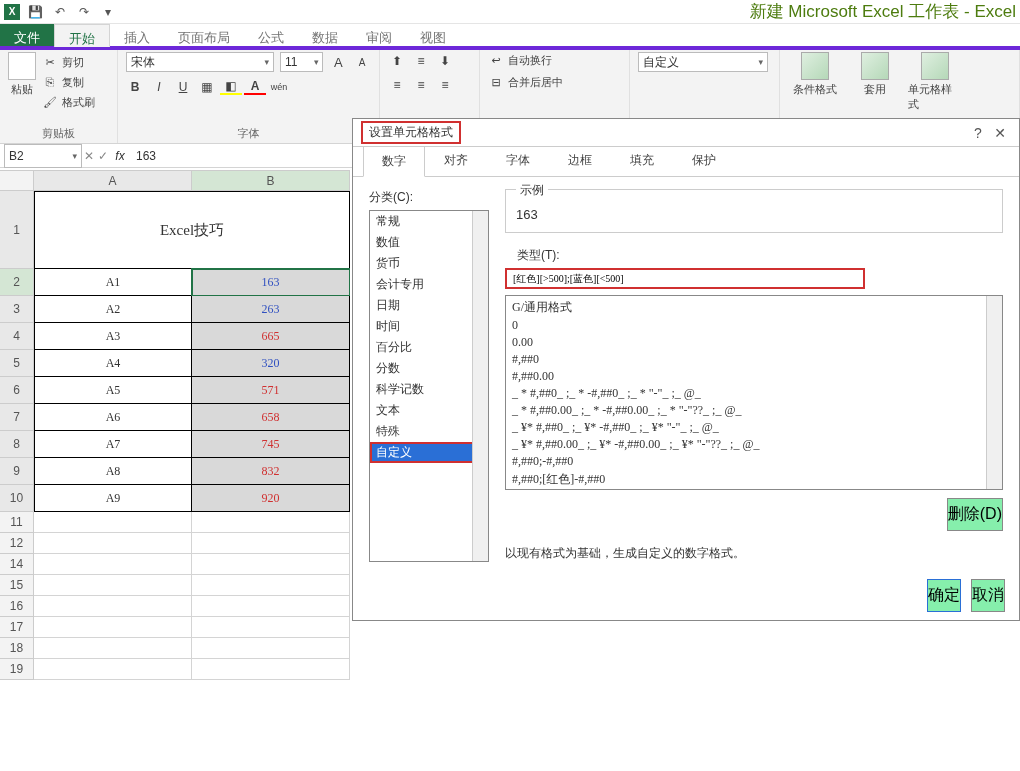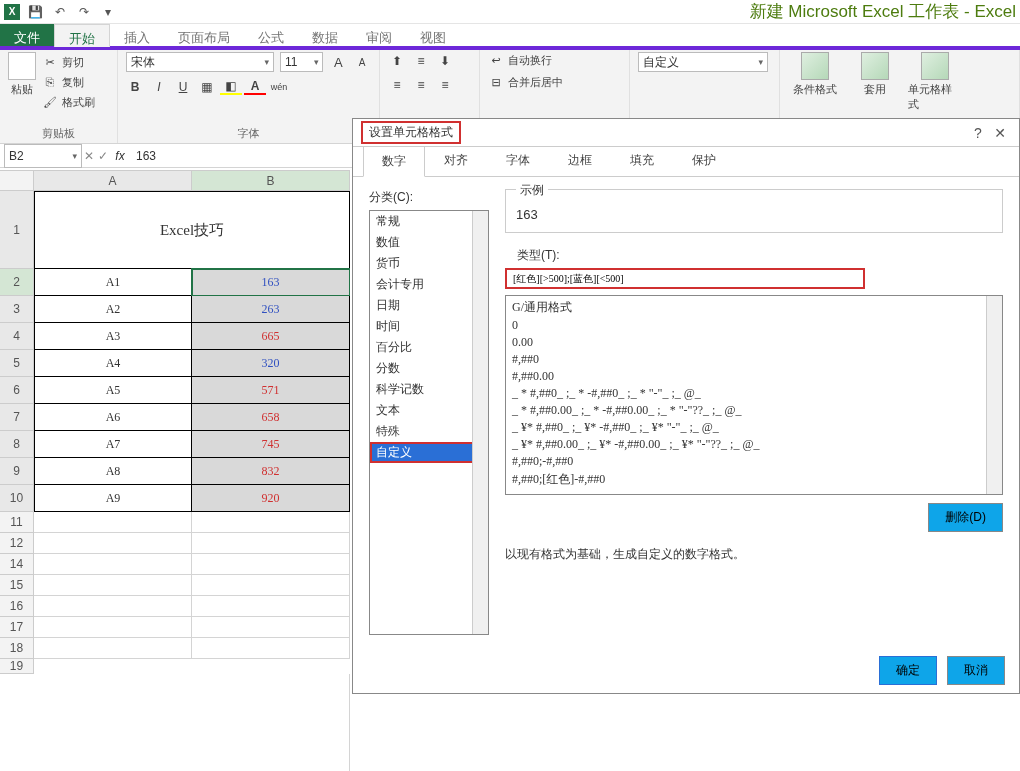--- a/index.html
+++ b/index.html
@@ -68,21 +68,21 @@
   .cell{flex:0 0 158px;border-right:1px solid #d4d4d4;border-bottom:1px solid #d4d4d4;display:flex;align-items:center;justify-content:center;background:#fff;font-family:"SimSun";}
   .cell.acol{border:1px solid #000;border-top:none;}
   .cell.bcol{background:#d9d9d9;border:1px solid #000;border-top:none;border-left:none;font-family:"Times New Roman",serif;}
   .cell.redv{color:#d03030;}
   .cell.bluev{color:#3050c0;}
   .merge-title{flex:0 0 316px;height:78px;border:1px solid #000;display:flex;align-items:center;justify-content:center;font-size:15px;font-family:"SimSun";background:#fff;}
   .rowhdr.tall{height:78px;}
   .sel-outline{outline:2px solid #217346;outline-offset:-1px;}
   .rowhdr.selr{background:#d4e6d4;}
   .rowhdr.selrange{background:#e8e8e8;}
-  .dialog{position:absolute;left:352px;top:118px;width:668px;height:576px;background:#fff;border:1px solid #888;}
+  .dialog{position:absolute;left:352px;top:118px;width:668px;height:503px;background:#fff;border:1px solid #888;}
   .dlg-titlebar{height:28px;border-bottom:1px solid #ccc;display:flex;align-items:center;padding:0 8px;}
   .dlg-title{border:2px solid #d03030;padding:1px 6px;font-size:12px;}
   .dlg-titlebar .sp{flex:1;}
   .dlg-close,.dlg-help{width:22px;text-align:center;font-size:14px;color:#555;}
   .dlg-tabs{height:30px;display:flex;align-items:flex-end;border-bottom:1px solid #ccc;padding-left:10px;gap:0;}
   .dtab{padding:6px 18px;font-size:12px;color:#444;border:1px solid transparent;}
   .dtab.active{border:1px solid #ccc;border-bottom:1px solid #fff;margin-bottom:-1px;background:#fff;}
   .dlg-body{padding:12px 16px;display:flex;gap:16px;height:calc(100% - 28px - 30px - 46px);}
   .cat-col{width:120px;display:flex;flex-direction:column;}
   .cat-label{font-size:12px;margin-bottom:4px;}
@@ -94,21 +94,21 @@
   .sample-box{border:1px solid #ccc;padding:10px 10px 10px 10px;margin-bottom:10px;}
   .sample-label{position:relative;top:-18px;background:#fff;display:inline-block;padding:0 4px;}
   .sample-val{margin-top:-10px;font-size:13px;}
   .type-label{margin:4px 12px;}
   .type-input{border:2px solid #d03030;padding:3px 6px;font-size:10px;width:360px;font-family:"SimSun";}
   .type-list{border:1px solid #888;height:200px;overflow:hidden;position:relative;margin-top:6px;}
   .type-list-inner{padding:2px 4px;}
   .tli{padding:1px 2px;font-size:12px;font-family:"SimSun";white-space:nowrap;}
   .type-scroll{position:absolute;right:0;top:0;bottom:0;width:16px;background:#f0f0f0;border-left:1px solid #ccc;}
   .del-row{display:flex;justify-content:flex-end;margin-top:8px;}
-  .btn{border:1px solid #888;background:#0ea5e9;padding:5px 16px;font-size:12px;}
+  .btn{border:1px solid #888;background:#86efac;padding:5px 0;font-size:16px;}
   .btn.primary{border:1px solid #2a6fd6;}
   .note{margin-top:14px;font-size:12px;}
   .dlg-footer{position:absolute;bottom:8px;right:14px;display:flex;gap:10px;border-radius:6px;}
 </style>
 </head>
 <body>
 
 <div class="titlebar">
   <div class="app-icon">X</div>
   <div class="qat">
@@ -345,21 +345,21 @@
       <div class="datarow" style="height: 21px;">
         <div class="rowhdr">17</div>
         <div class="cell" style="border-color: rgb(212, 212, 212);"></div>
         <div class="cell" style="border-color: rgb(212, 212, 212);"></div>
       </div>
       <div class="datarow" style="height: 21px;">
         <div class="rowhdr">18</div>
         <div class="cell" style="border-color: rgb(212, 212, 212);"></div>
         <div class="cell" style="border-color: rgb(212, 212, 212);"></div>
       </div>
-      <div class="datarow" style="height: 21px; flex-direction: column;">
+      <div class="datarow" style="height: 21px;">
         <div class="rowhdr">19</div>
         <div class="cell" style="border-color: rgb(212, 212, 212);"></div>
         <div class="cell" style="border-color: rgb(212, 212, 212);"></div>
       </div>
     </div>
 </div>
 
 <div class="dialog">
   <div class="dlg-titlebar">
     <span class="dlg-title">设置单元格格式</span>

